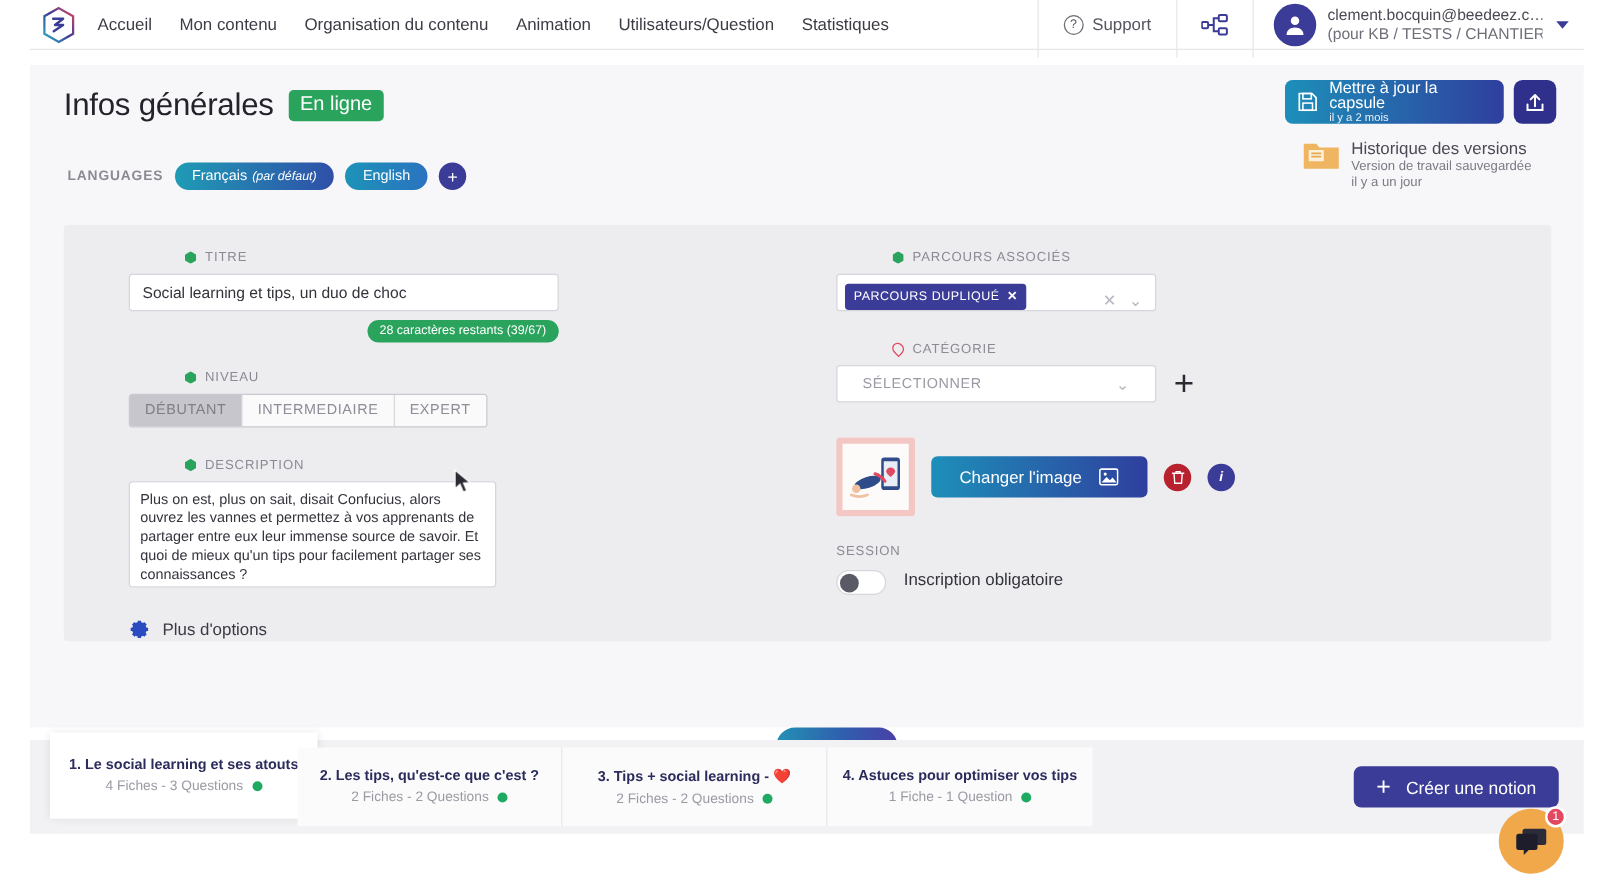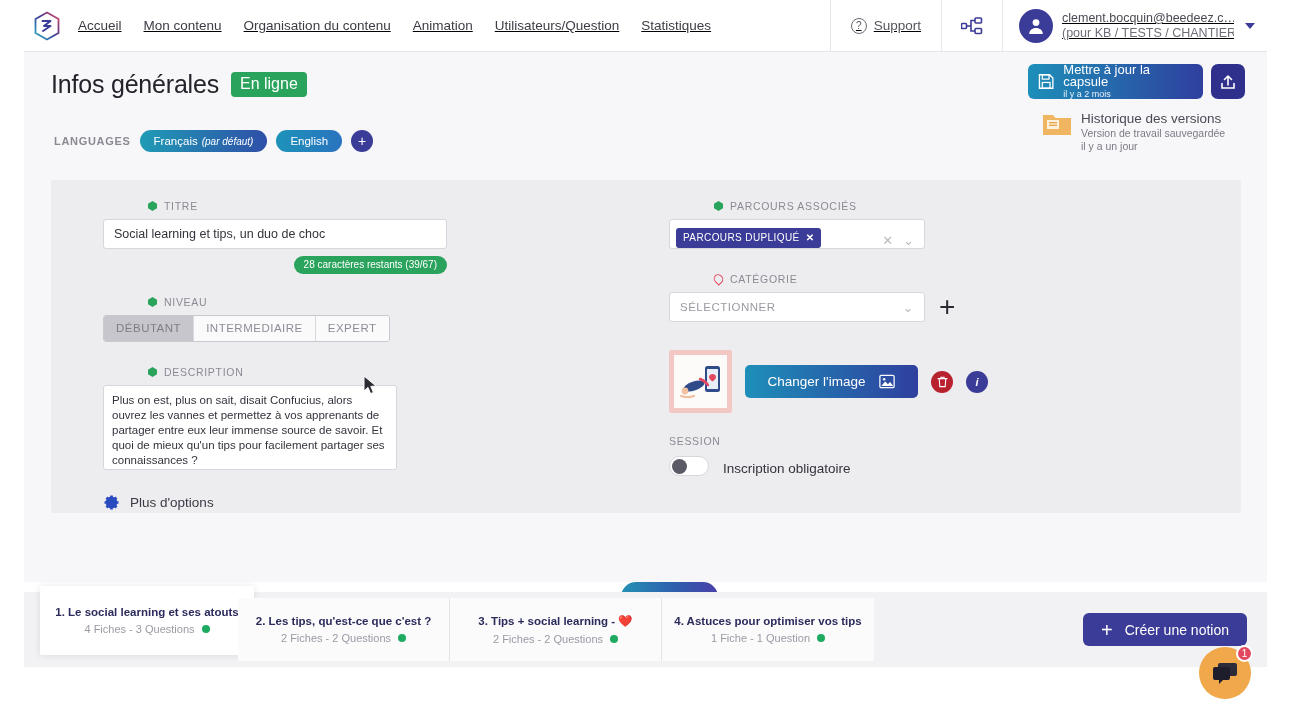--- a/index.html
+++ b/index.html
@@ -6,23 +6,23 @@
   html, body {
     width: 1291px; height: 707px;
     font-family: "Liberation Sans", sans-serif;
     background: #ffffff;
     overflow: hidden;
   }
   #app { position: relative; width: 1291px; height: 707px; background: #ffffff; }
 
   
   .topbar {
-    position: absolute; left: 24px; top: 0; width: 1243px; height: 52px;
+    position: absolute; left: 24px; top: 0; width: 1243px; height: 40px;
     background: #ffffff; border-bottom: 1px solid #e6e6ea;
-    display: flex; align-items: center; text-decoration: underline;
+    display: flex; align-items: center;
   }
   .logo-wrap { width: 46px; display: flex; justify-content: center; align-items: center; }
   .logo-hex { width: 28px; height: 30px; position: relative; }
   .nav-links { display: flex; align-items: center; gap: 22px; margin-left: 8px; }
   .nav-link {
     font-size: 13.5px; color: #3c3c46; white-space: nowrap; cursor: pointer;
   }
   .topbar-right { margin-left: auto; display: flex; align-items: center; height: 52px; }
   .sep { width: 1px; height: 52px; background: #e6e6ea; }
   .support {
@@ -135,21 +135,21 @@
   .chip {
     background: #3b3b98; color: #fff; font-size: 10px; letter-spacing: .4px;
     padding: 4px 7px 5px; border-radius: 3px; display: flex; align-items: center; gap: 6px; cursor: pointer;
   }
   .chip b { font-weight: 700; font-size: 10px; }
   .msep { margin-left: auto; display: flex; align-items: center; gap: 10px; color: #b9b9c2; padding-right: 4px; }
   .msep span { font-size: 13px; cursor: pointer; }
 
   .sel {
     width: 256px; height: 30px; background: #fff; border: 1px solid #d6d6dc; border-radius: 3px;
-    display: flex; align-items: center; padding: 0 10px; font-size: 11.5px;
+    display: flex; align-items: center; padding: 0 20px; font-size: 11.5px;
     letter-spacing: .5px; color: #9a9aa4; cursor: pointer;
   }
   .sel .cv { margin-left: auto; color: #b9b9c2; font-size: 13px; }
   .plus-big { font-size: 28px; color: #2a2a33; margin-left: 14px; line-height: 26px; cursor: pointer; }
 
   .thumb { width: 63px; height: 63px; border-radius: 3px; overflow: hidden; position: relative;
            background: #f6d8d6; }
   .btn-img {
     width: 173px; height: 33px; border-radius: 5px; border: none; cursor: pointer;
     background: linear-gradient(90deg,#1d8fb9 0%,#2f3f9e 100%); color: #fff;
@@ -405,21 +405,21 @@
           <div class="cbtn del">
             <svg width="11" height="12" viewBox="0 0 11 12">
               <path d="M1 2.6h9M3.9 2.6V1.3h3.2v1.3M2.2 2.6l.6 8h5.4l.6-8" fill="none" stroke="#fff" stroke-width="1.1" stroke-linecap="round"></path>
             </svg>
           </div>
           <div class="cbtn info">i</div>
         </div>
 
         <div style="margin-top:22px">
           <div class="sess-label">SESSION</div>
-          <div style="display:flex;align-items:flex-end;gap:14px;margin-top:9px">
+          <div style="display:flex;align-items:flex-start;gap:14px;margin-top:9px">
             <div class="toggle">
               <span class="knob"></span>
             </div>
             <span class="sess-txt">Inscription obligatoire</span>
           </div>
         </div>
       </div>
     </div>
 
     <button class="btn-done">Terminer</button>

